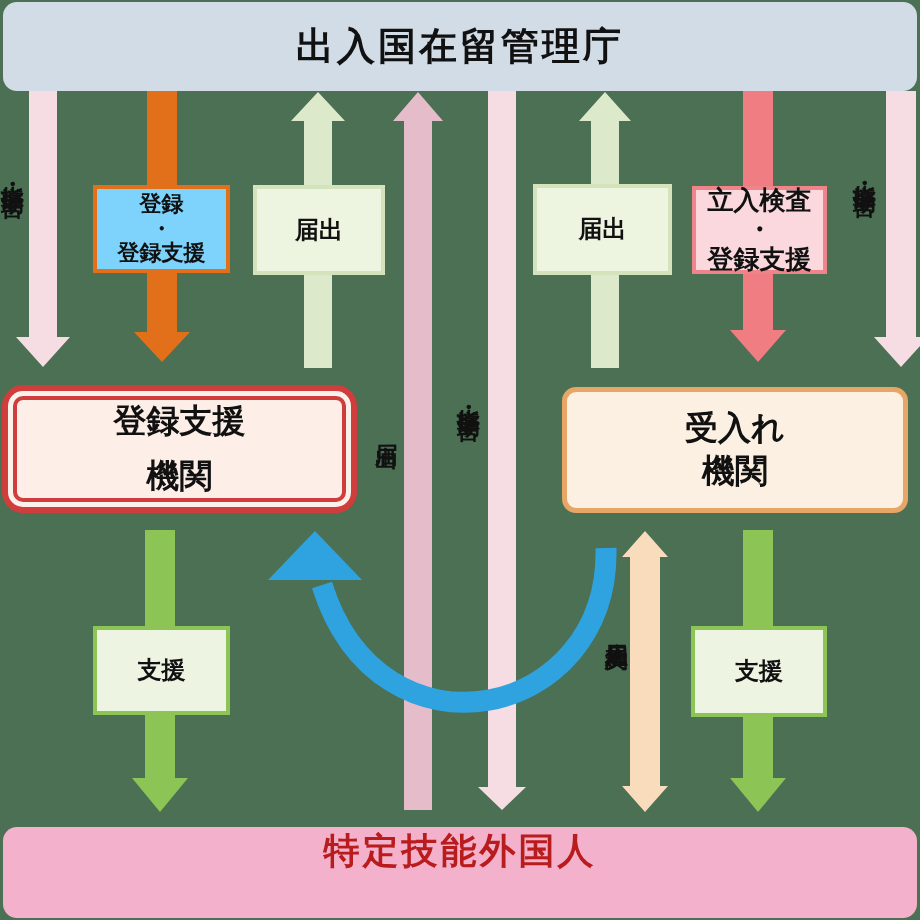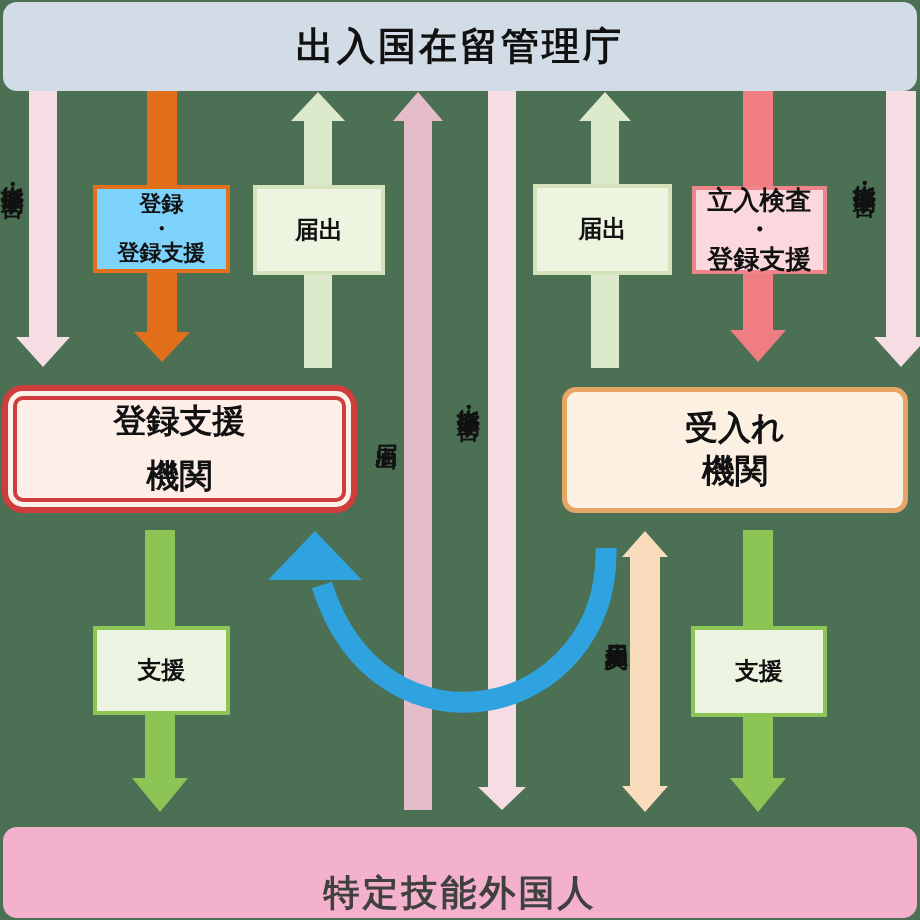--- a/index.html
+++ b/index.html
@@ -12,22 +12,22 @@
 
   .topbar {
     position:absolute; left:3px; top:2px; width:914px; height:89px;
     background:#d2dce6; border-radius:14px;
     display:flex; align-items:center; justify-content:center;
     font-size:38px; font-weight:bold; color:#111; letter-spacing:3px;
   }
   .bottombar {
     position:absolute; left:3px; top:827px; width:914px; height:91px;
     background:#f3b1cb; border-radius:14px;
-    display:flex; align-items:flex-end; justify-content:center;
-    font-size:36px; font-weight:bold; color:#404040; letter-spacing:3px;
+    display:flex; align-items:flex-start; justify-content:center;
+    font-size:36px; font-weight:bold; color:#b91c1c; letter-spacing:3px;
   }
 
   svg.arrows { position:absolute; left:0; top:0; }
 
   .labelbox {
     position:absolute; display:flex; flex-direction:column;
     align-items:center; justify-content:center; text-align:center;
     font-weight:bold; color:#111; line-height:1.12;
   }
   .lb-reg      { left:93px;  top:185px; width:137px; height:88px; background:#7dd3fc; border:4px solid #e2701b; font-size:22px; }

